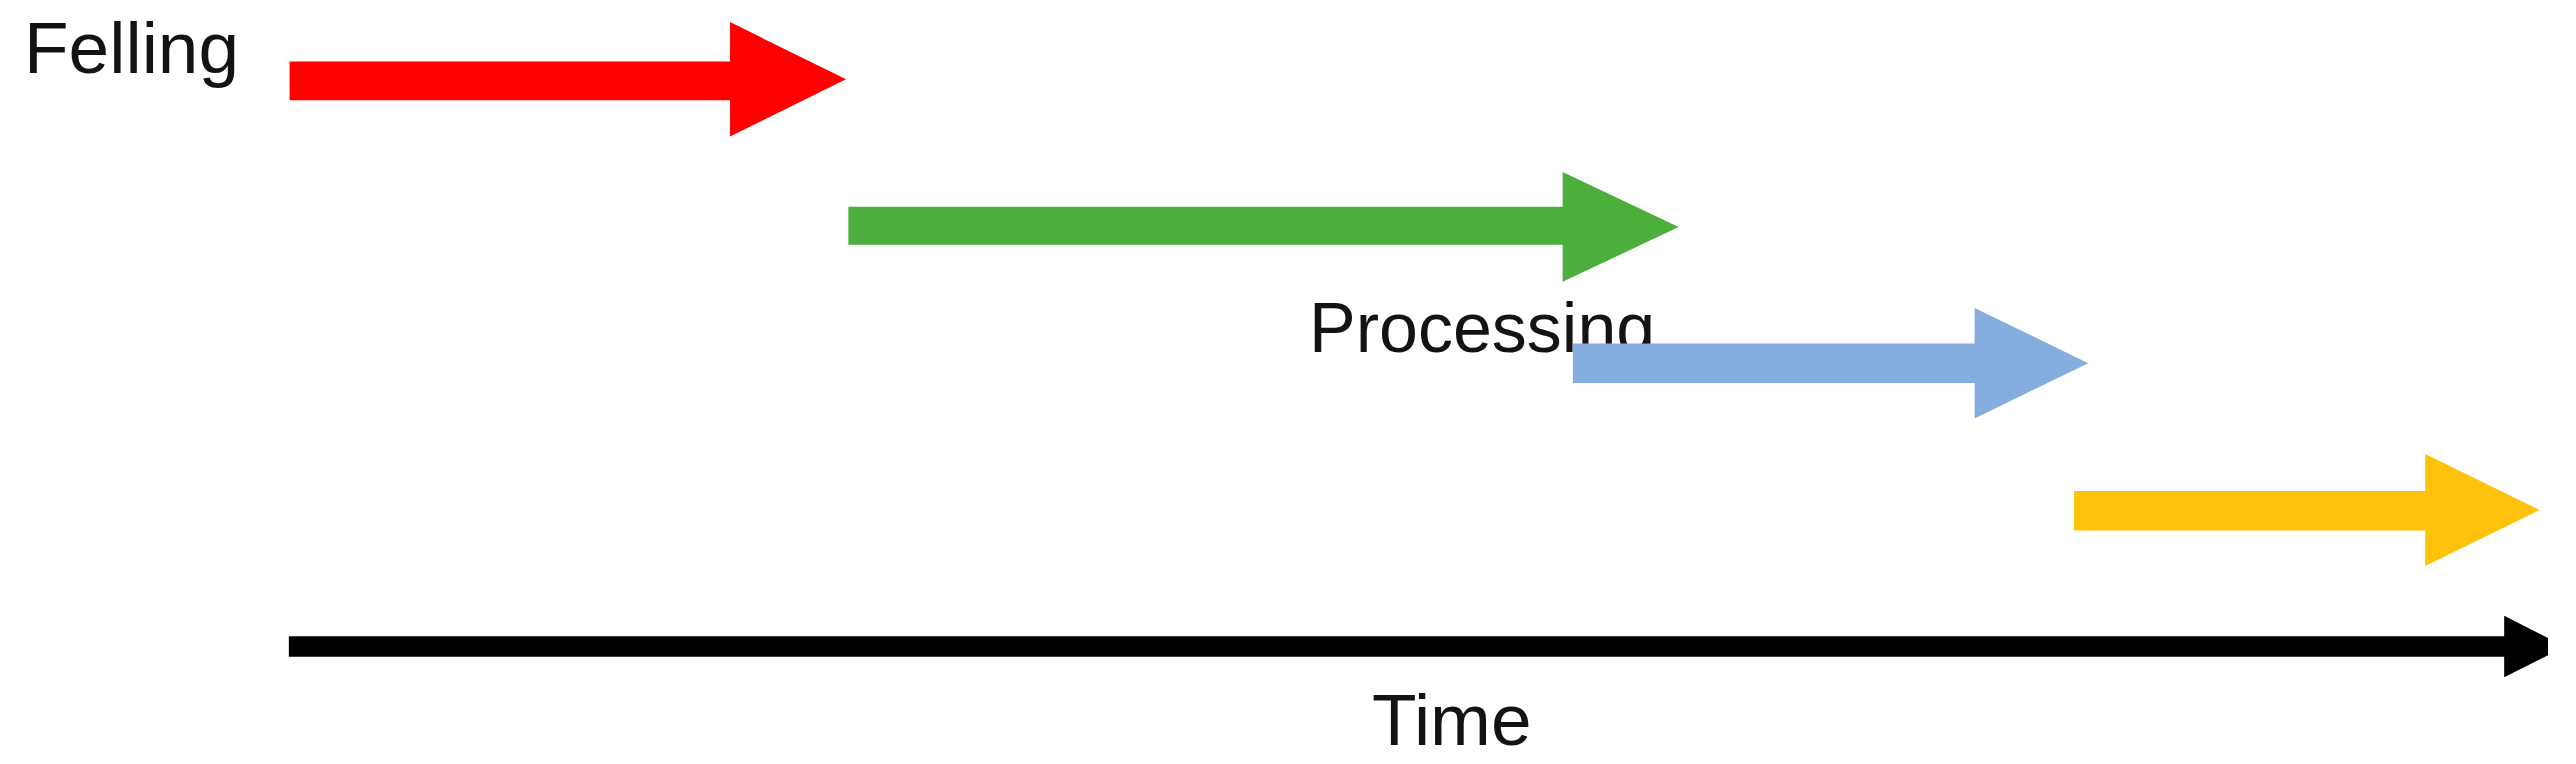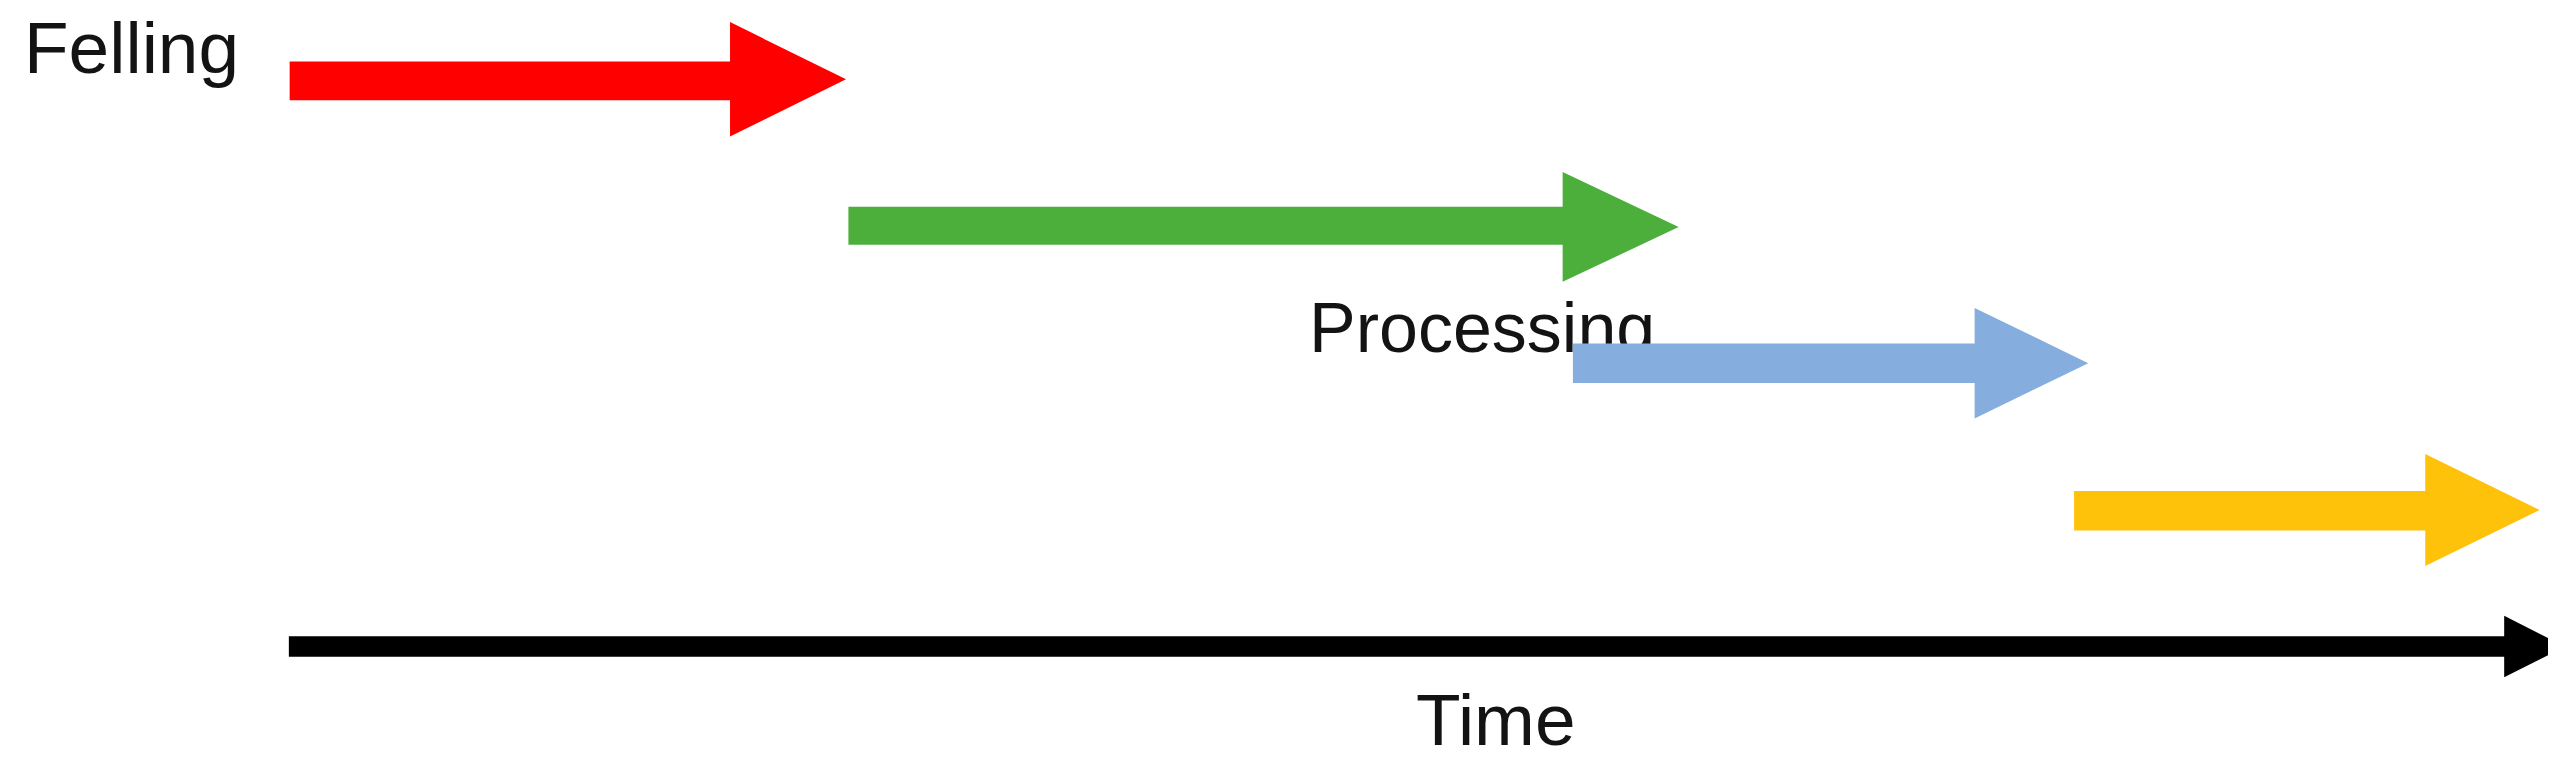--- a/index.html
+++ b/index.html
@@ -32,21 +32,21 @@
     font-family: "Liberation Sans", sans-serif;
     font-weight: 400;
     white-space: nowrap;
     letter-spacing: 0px;
     line-height: 1;
   }
   .label-felling    { left: 24px;   top: 11px;  font-size: 73px; }
   .label-yarding    { left: 565px;  top: 156px; font-size: 73px; }
   .label-processing { left: 1285px; top: 293px; font-size: 70px; margin-left: 24px; }
   .label-forwarding { left: 1646px; top: 440px; font-size: 73px; }
-  .label-time       { left: 1416px; top: 683px; font-size: 73px; }
+  .label-time       { left: 1372px; top: 683px; font-size: 73px; }
 </style>
 </head>
 <body>
 
 <div id="stage">
 
   <div class="stage-label label-felling">Felling</div>
 
 
   <div class="stage-label label-processing">Processing</div>

